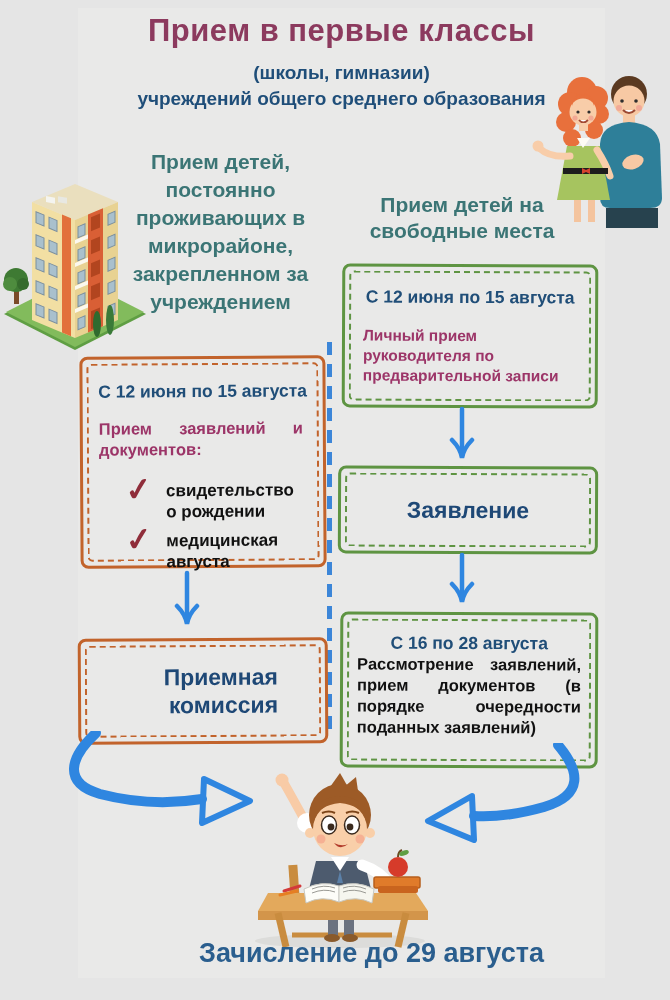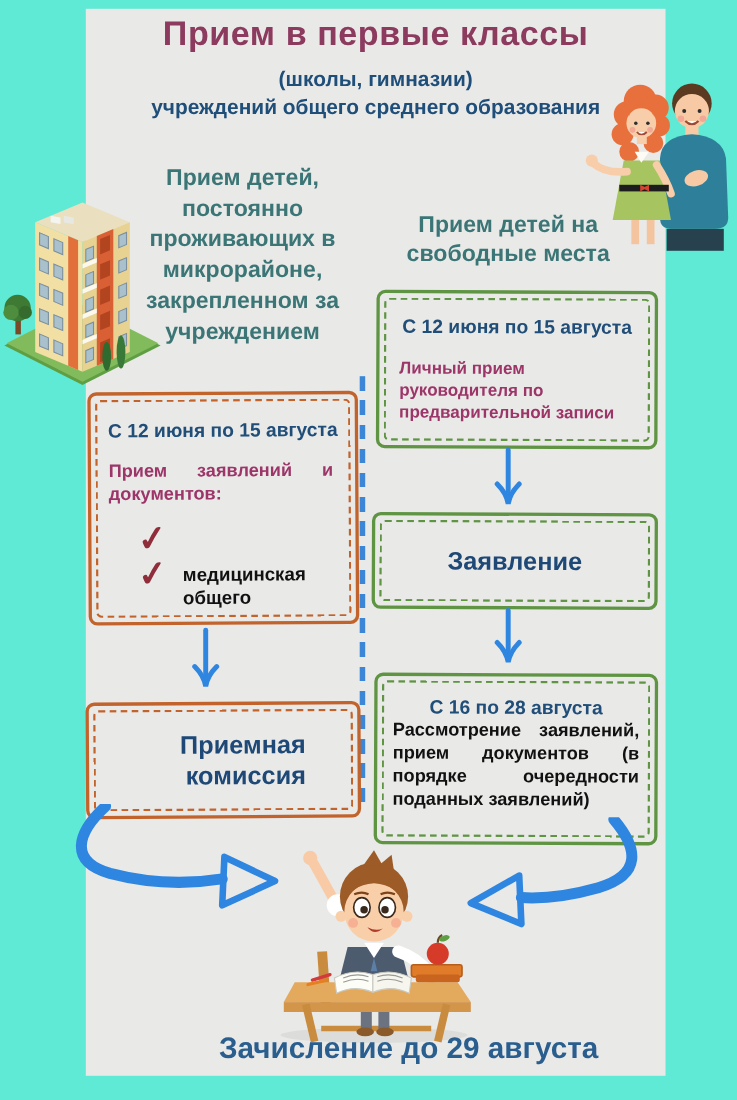--- a/index.html
+++ b/index.html
@@ -1,16 +1,16 @@
 <!DOCTYPE html>
 <html><head>
 <meta charset="utf-8">
 <style>
   html,body{margin:0;padding:0;background:#fff;font-family:"Liberation Sans",sans-serif;}
-  .canvas{position:relative;width:670px;height:1000px;background:#5eead4;overflow:hidden;}
+  .canvas{position:relative;width:670px;height:1000px;background:#e5e5e5;overflow:hidden;}
   .panel{position:absolute;left:78px;top:8px;width:527px;height:970px;background:#e9e9e8;}
 
   .page-title{position:absolute;left:78px;top:13px;width:527px;text-align:center;
     font-size:31px;font-weight:bold;color:#8c3a5e;letter-spacing:.5px;}
   .subtitle{position:absolute;left:78px;top:60px;width:527px;text-align:center;
     font-size:19px;font-weight:bold;color:#1f4e79;line-height:26px;}
 
   .track-header{position:absolute;font-size:21px;font-weight:bold;color:#3b7575;
     text-align:center;line-height:28px;}
   .track-header.left{left:118px;top:148px;width:205px;}
@@ -159,24 +159,25 @@
   <div class="track-header right">Прием детей на свободные места</div>
 
   <div class="divider"></div>
 
   <div class="sketch-box orange" style="left:80px;top:356px;width:240px;height:206px;">
     <div class="box-inner" style="padding-top:22px;">
       <div class="date-label">С 12 июня по 15 августа</div>
       <div class="lead-text" style="margin-top:16px;">Прием заявлений и документов:</div>
       <div class="check-row" style="margin-top:14px;">
         <span class="check-glyph">✓</span>
+        <span class="check-label">свидетельство о рождении</span>
       </div>
       <div class="check-row" style="margin-top:2px;">
         <span class="check-glyph">✓</span>
-        <span class="check-label">медицинская общего</span>
+        <span class="check-label">медицинская августа</span>
       </div>
     </div>
   </div>
 
   <svg class="abs" style="left:174px;top:570px;" width="26" height="60" viewBox="0 0 26 60">
     <path d="M13 3 V46" stroke="#2f86e0" stroke-width="4.5" fill="none" stroke-linecap="round"></path>
     <path d="M3 36 C9 42 12 48 13 54 C14 48 17 42 23 36" stroke="#2f86e0" stroke-width="4.5" fill="none" stroke-linecap="round"></path>
   </svg>
 
   <div class="sketch-box orange" style="left:78px;top:638px;width:244px;height:100px;">

